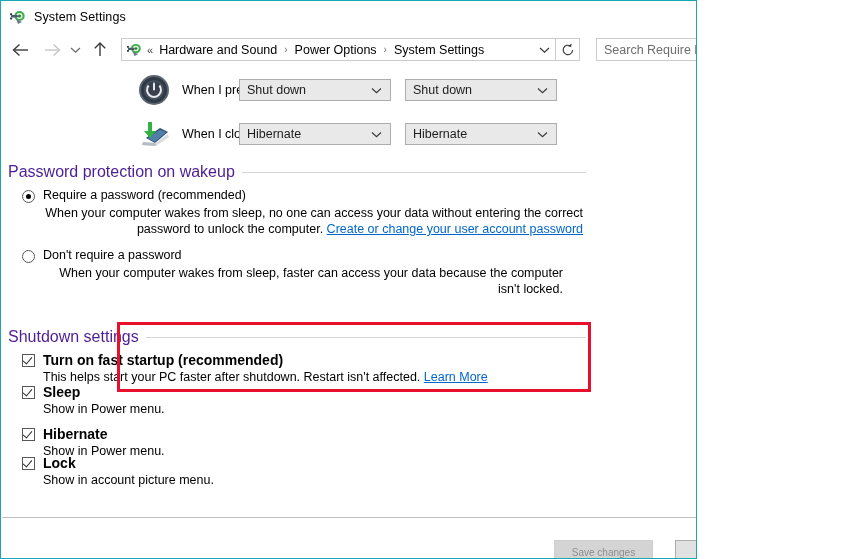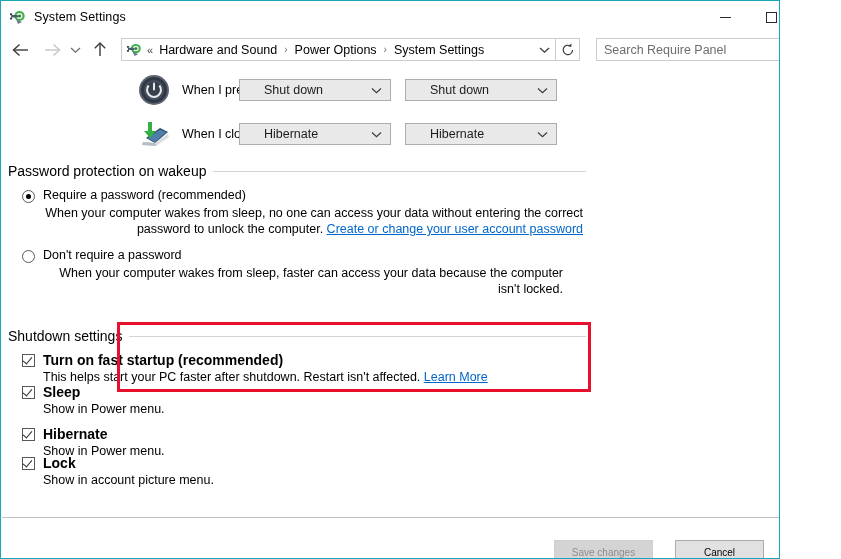--- a/index.html
+++ b/index.html
@@ -6,21 +6,21 @@
     margin: 0;
     padding: 0;
     background: #ffffff;
   }
   body {
     font-family: "Liberation Sans", sans-serif;
     -webkit-font-smoothing: antialiased;
   }
   #window {
     position: relative;
-    width: 780px;
+    width: 697px;
     height: 559px;
     box-sizing: border-box;
     border: 1px solid #1aa7b5;
     background: #ffffff;
     overflow: hidden;
     font-size: 12px;
     color: #000000;
   }
 
   
@@ -212,41 +212,41 @@
   .combo {
     position: absolute;
     height: 22px;
     box-sizing: border-box;
     border: 1px solid #adadad;
     background: #e9e9e9;
     display: flex;
     align-items: center;
   }
   .combo-text {
-    margin-left: 24px;
+    margin-left: 7px;
     font-size: 12.5px;
     color: #1c1c1c;
     white-space: nowrap;
   }
   .combo-chev {
     margin-left: auto;
     margin-right: 8px;
     display: flex; align-items: center;
   }
 
   
   .group-head {
     position: absolute;
     display: flex;
     align-items: center;
     width: 578px;
   }
   .group-title {
-    font-size: 14px;
-    color: #000000;
+    font-size: 16px;
+    color: #4c1d95;
     white-space: nowrap;
     padding-right: 7px;
   }
   .group-line {
     flex: 1;
     height: 1px;
     background: #d4d4d4;
   }
 
   

